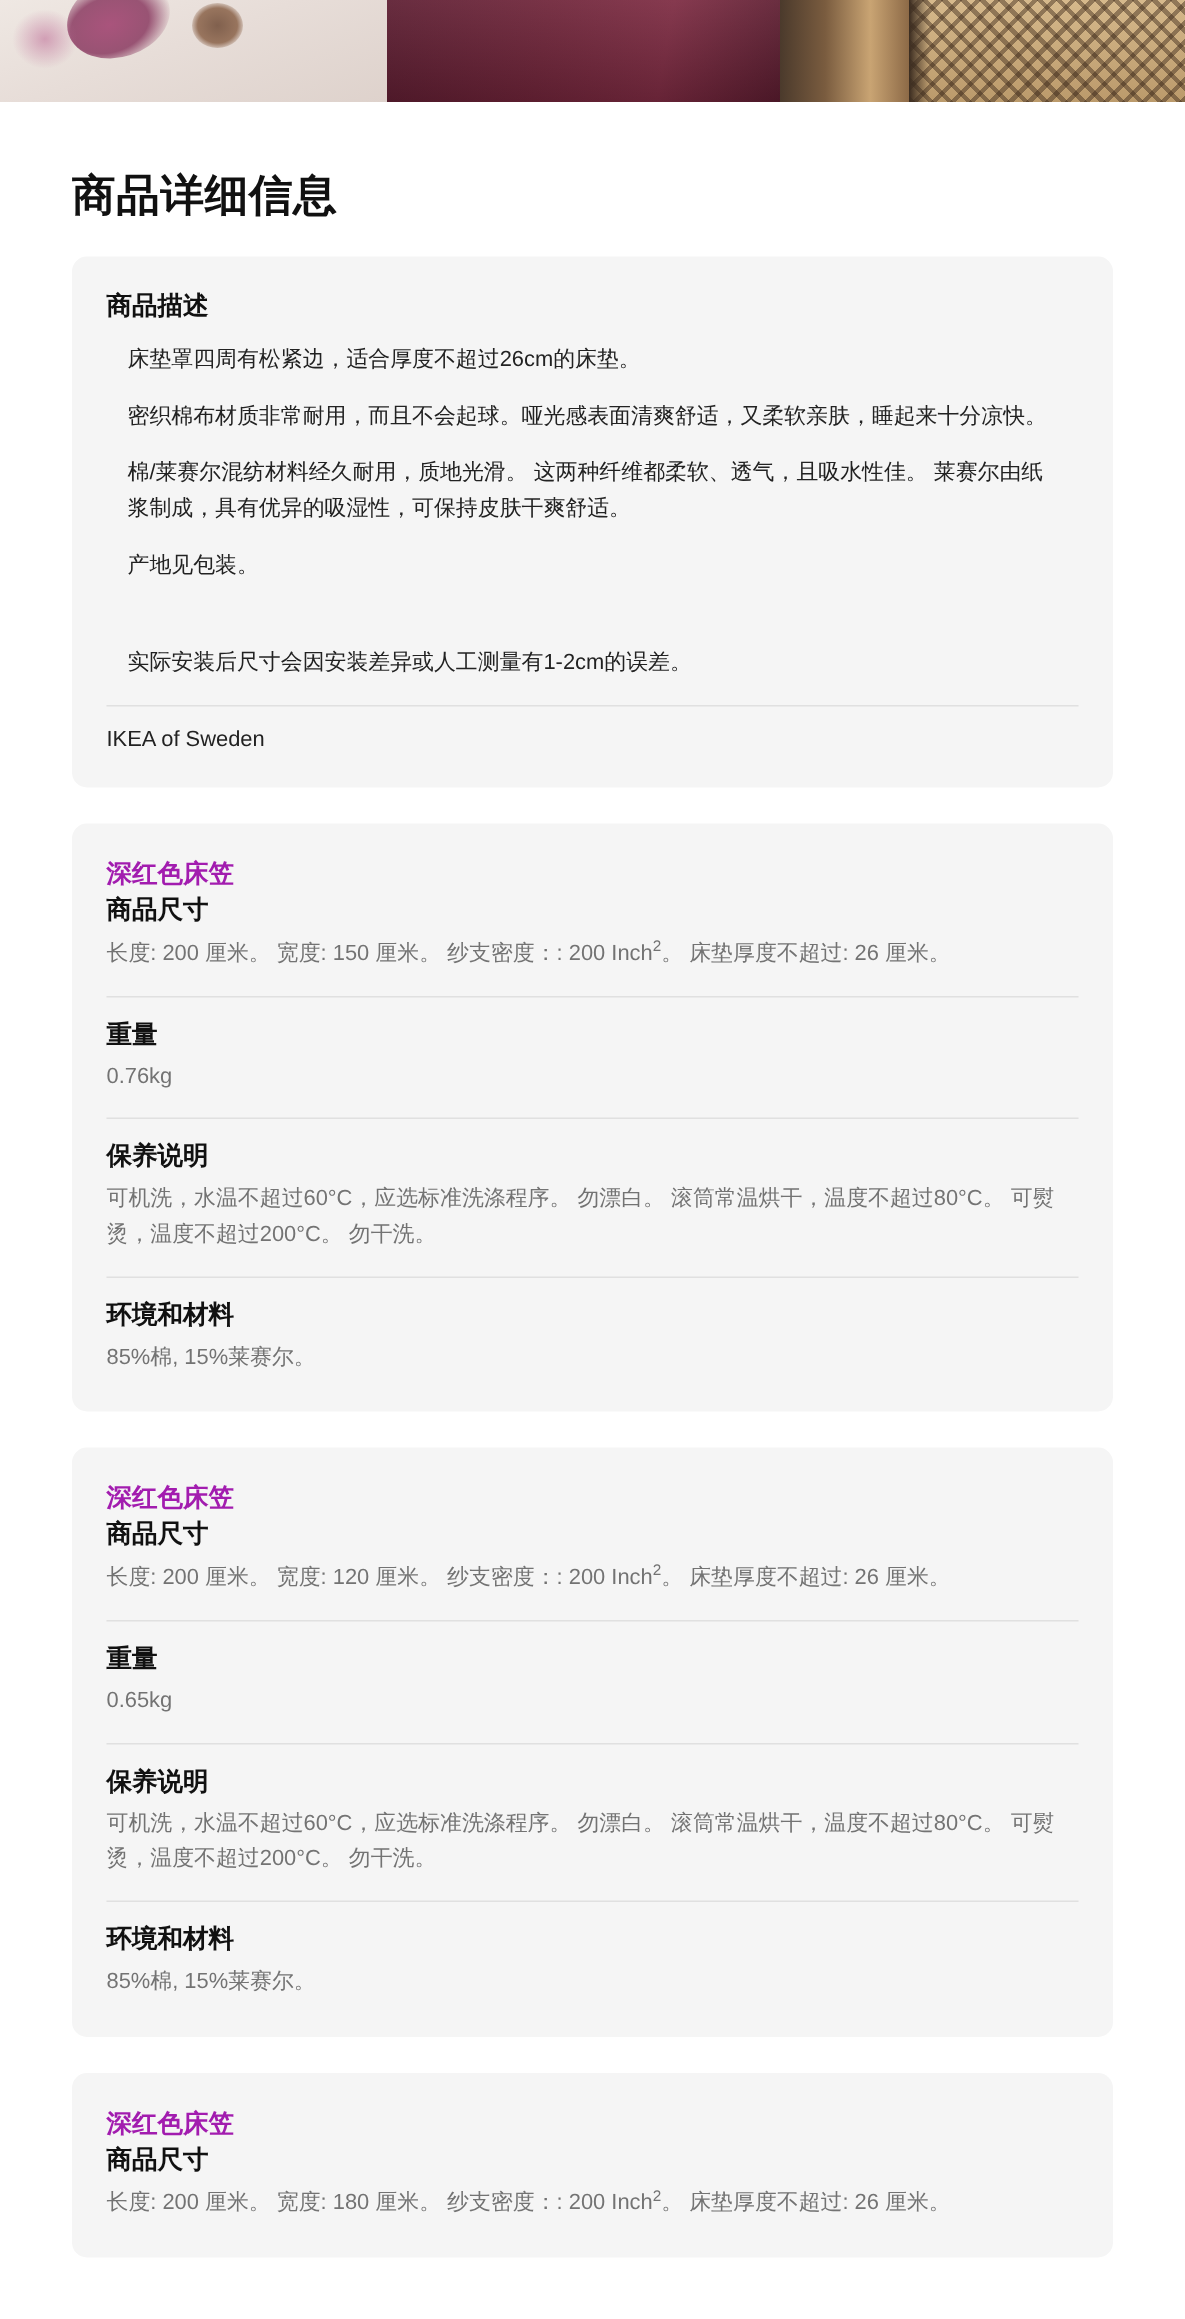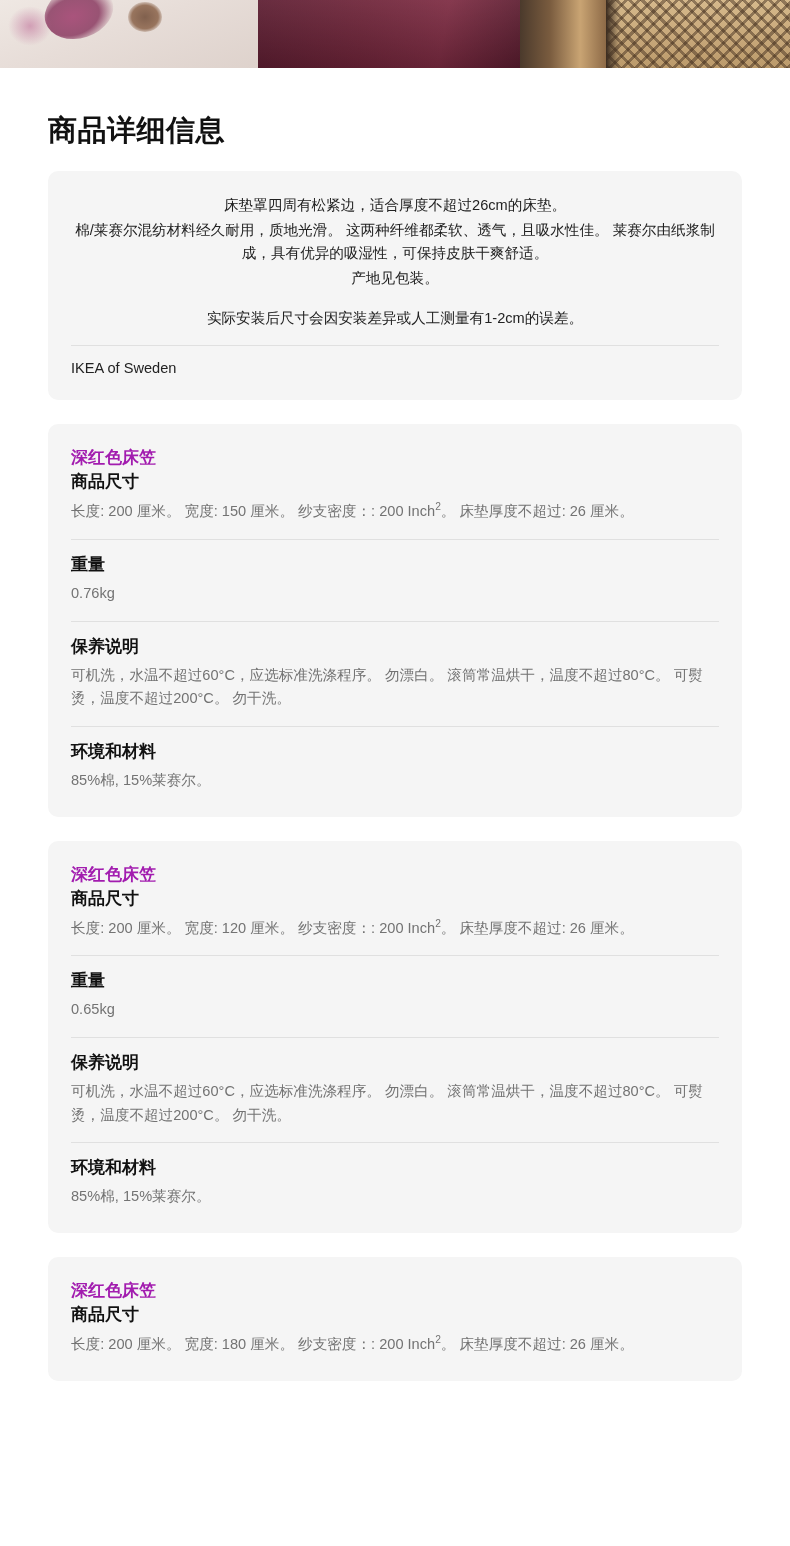--- a/index.html
+++ b/index.html
@@ -124,21 +124,21 @@
     font-weight: bold;
     margin: 0 0 2px 0;
     color: #a21caf;
   }
   .body-text {
     font-size: 14.6px;
     line-height: 1.62;
     color: #222222;
     margin: 0;
   }
-  .body-text p { margin: 1px; text-align: center; }
+  .body-text p { margin: 14px; }
   .designer-block { margin-top: 17px; }
   .designer-name {
     font-size: 14.6px;
     color: #222222;
     margin-top: 2px;
   }
   .divider {
     border: 0;
     border-top: 1px solid #e0e0e0;
     margin: 15px 0 14px 0;
@@ -165,22 +165,24 @@
     <div class="photo-seg seg-maroon"></div>
     <div class="photo-seg seg-wood"></div>
     <div class="photo-seg seg-rattan"></div>
   </div>
 
   <div class="content">
 
     <h1 class="page-title">商品详细信息</h1>
 
     <div class="card">
+      <h2 class="section-h">商品描述</h2>
       <div class="body-text">
         <p>床垫罩四周有松紧边，适合厚度不超过26cm的床垫。</p>
+        <p>密织棉布材质非常耐用，而且不会起球。哑光感表面清爽舒适，又柔软亲肤，睡起来十分凉快。</p>
         <p>棉/莱赛尔混纺材料经久耐用，质地光滑。 这两种纤维都柔软、透气，且吸水性佳。 莱赛尔由纸浆制成，具有优异的吸湿性，可保持皮肤干爽舒适。</p>
         <p>产地见包装。</p>
         <div class="blank-line"></div>
         <p>实际安装后尺寸会因安装差异或人工测量有1-2cm的误差。</p>
       </div>
       <hr class="divider">
       <div class="designer-block" style="margin-top:0">
         <div class="designer-name">IKEA of Sweden</div>
       </div>
     </div>

